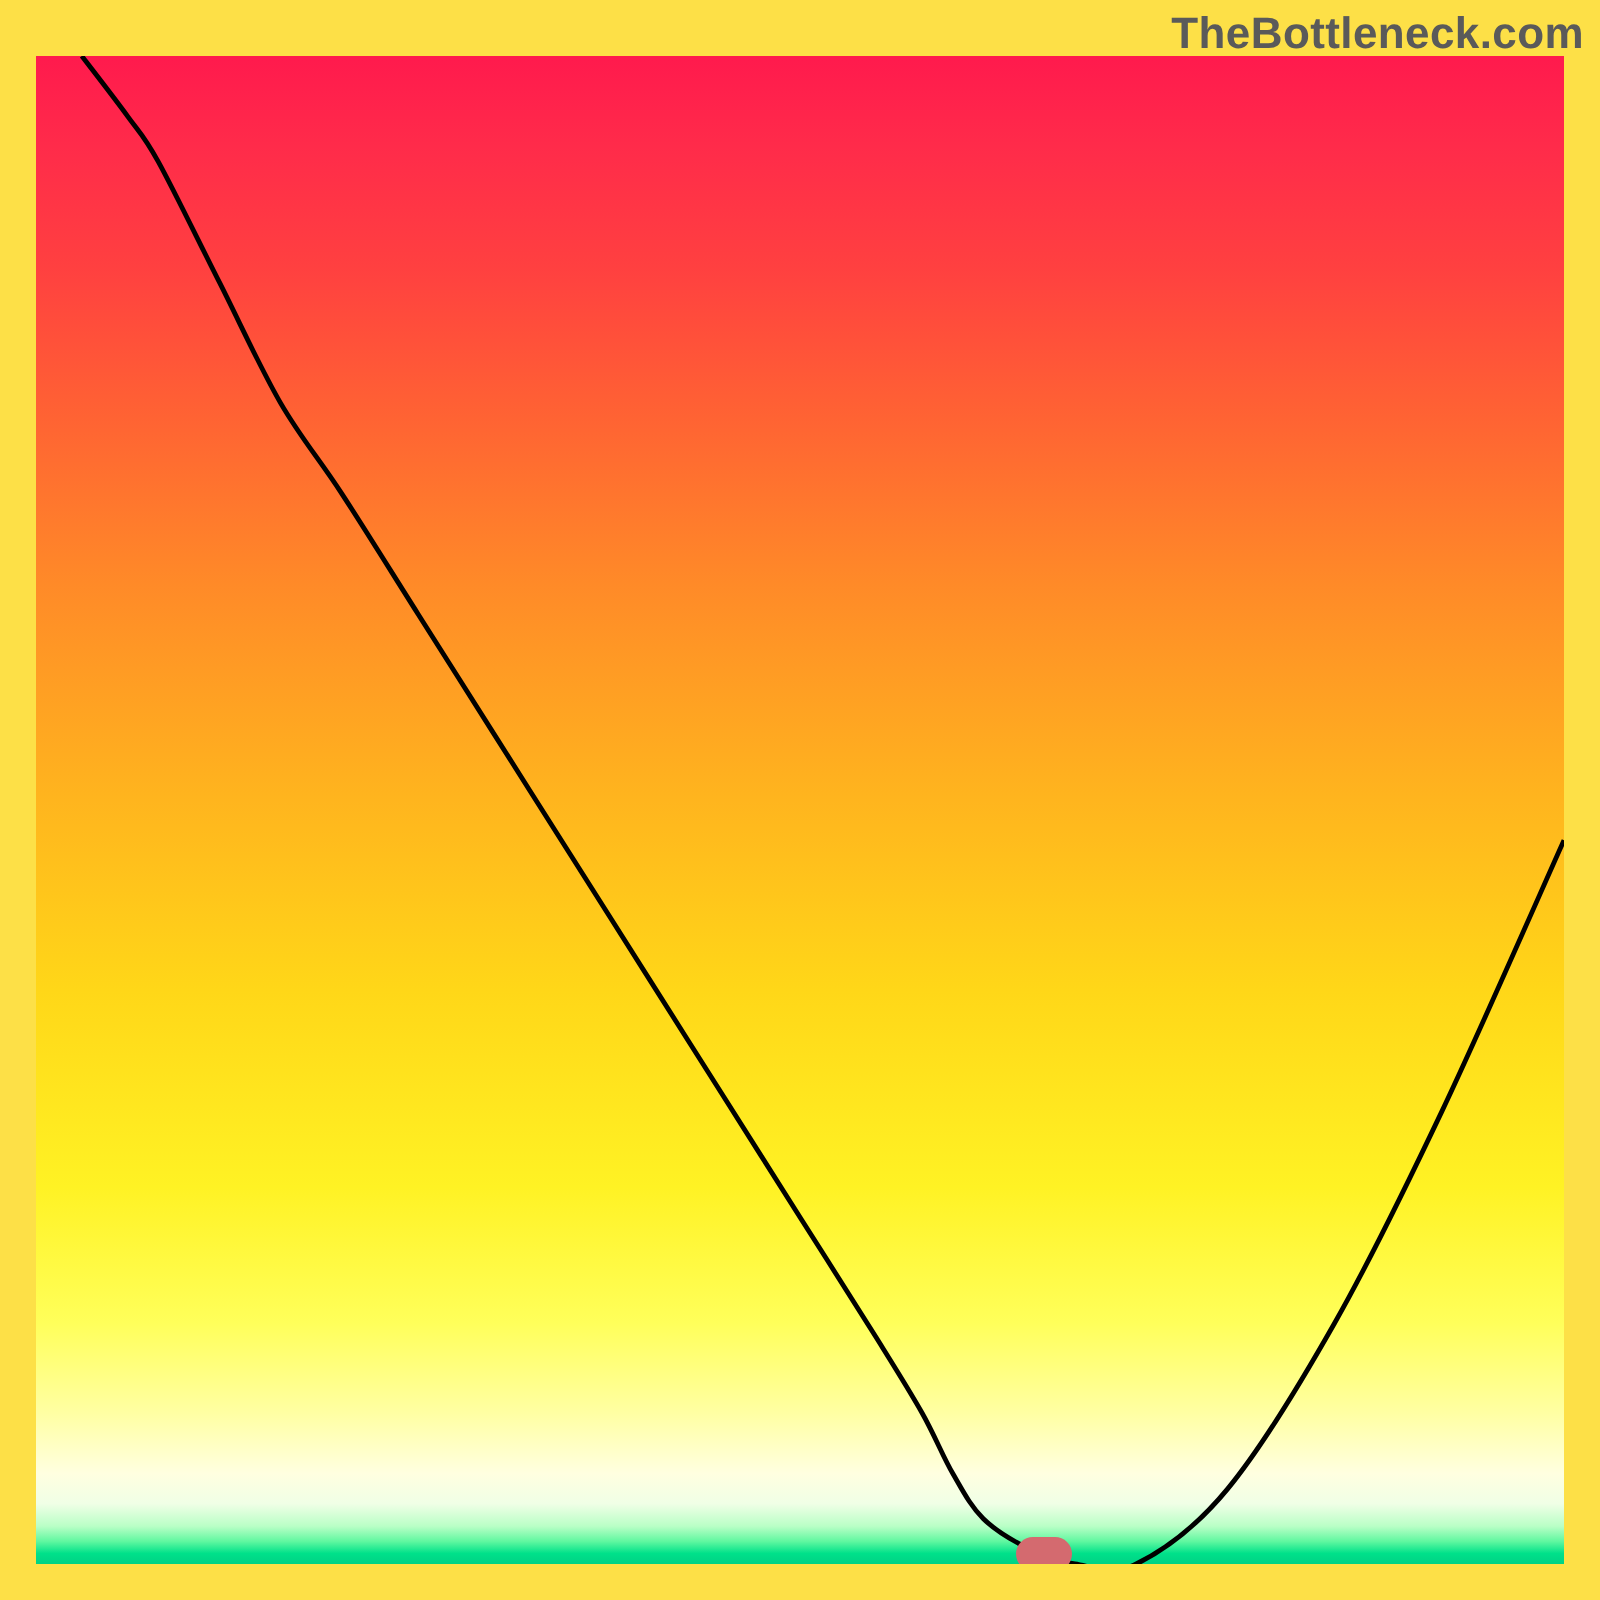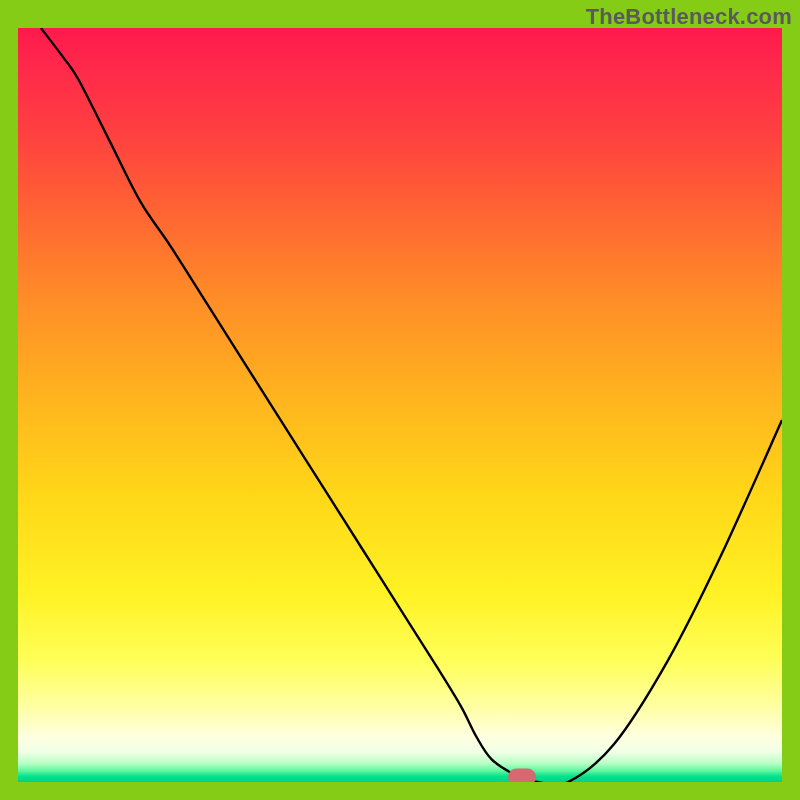--- a/index.html
+++ b/index.html
@@ -8,21 +8,21 @@
     width: 800px;
     height: 800px;
     background: #000;
     overflow: hidden;
     font-family: Arial, Helvetica, sans-serif;
   }
   .frame {
     position: relative;
     width: 800px;
     height: 800px;
-    background: #84cc16;
+    background: #fde047;
   }
   .watermark {
     position: absolute;
     top: 4px;
     right: 8px;
     color: #5a5a5a;
     font-size: 22px;
     font-weight: 600;
     letter-spacing: 0.2px;
     z-index: 10;

